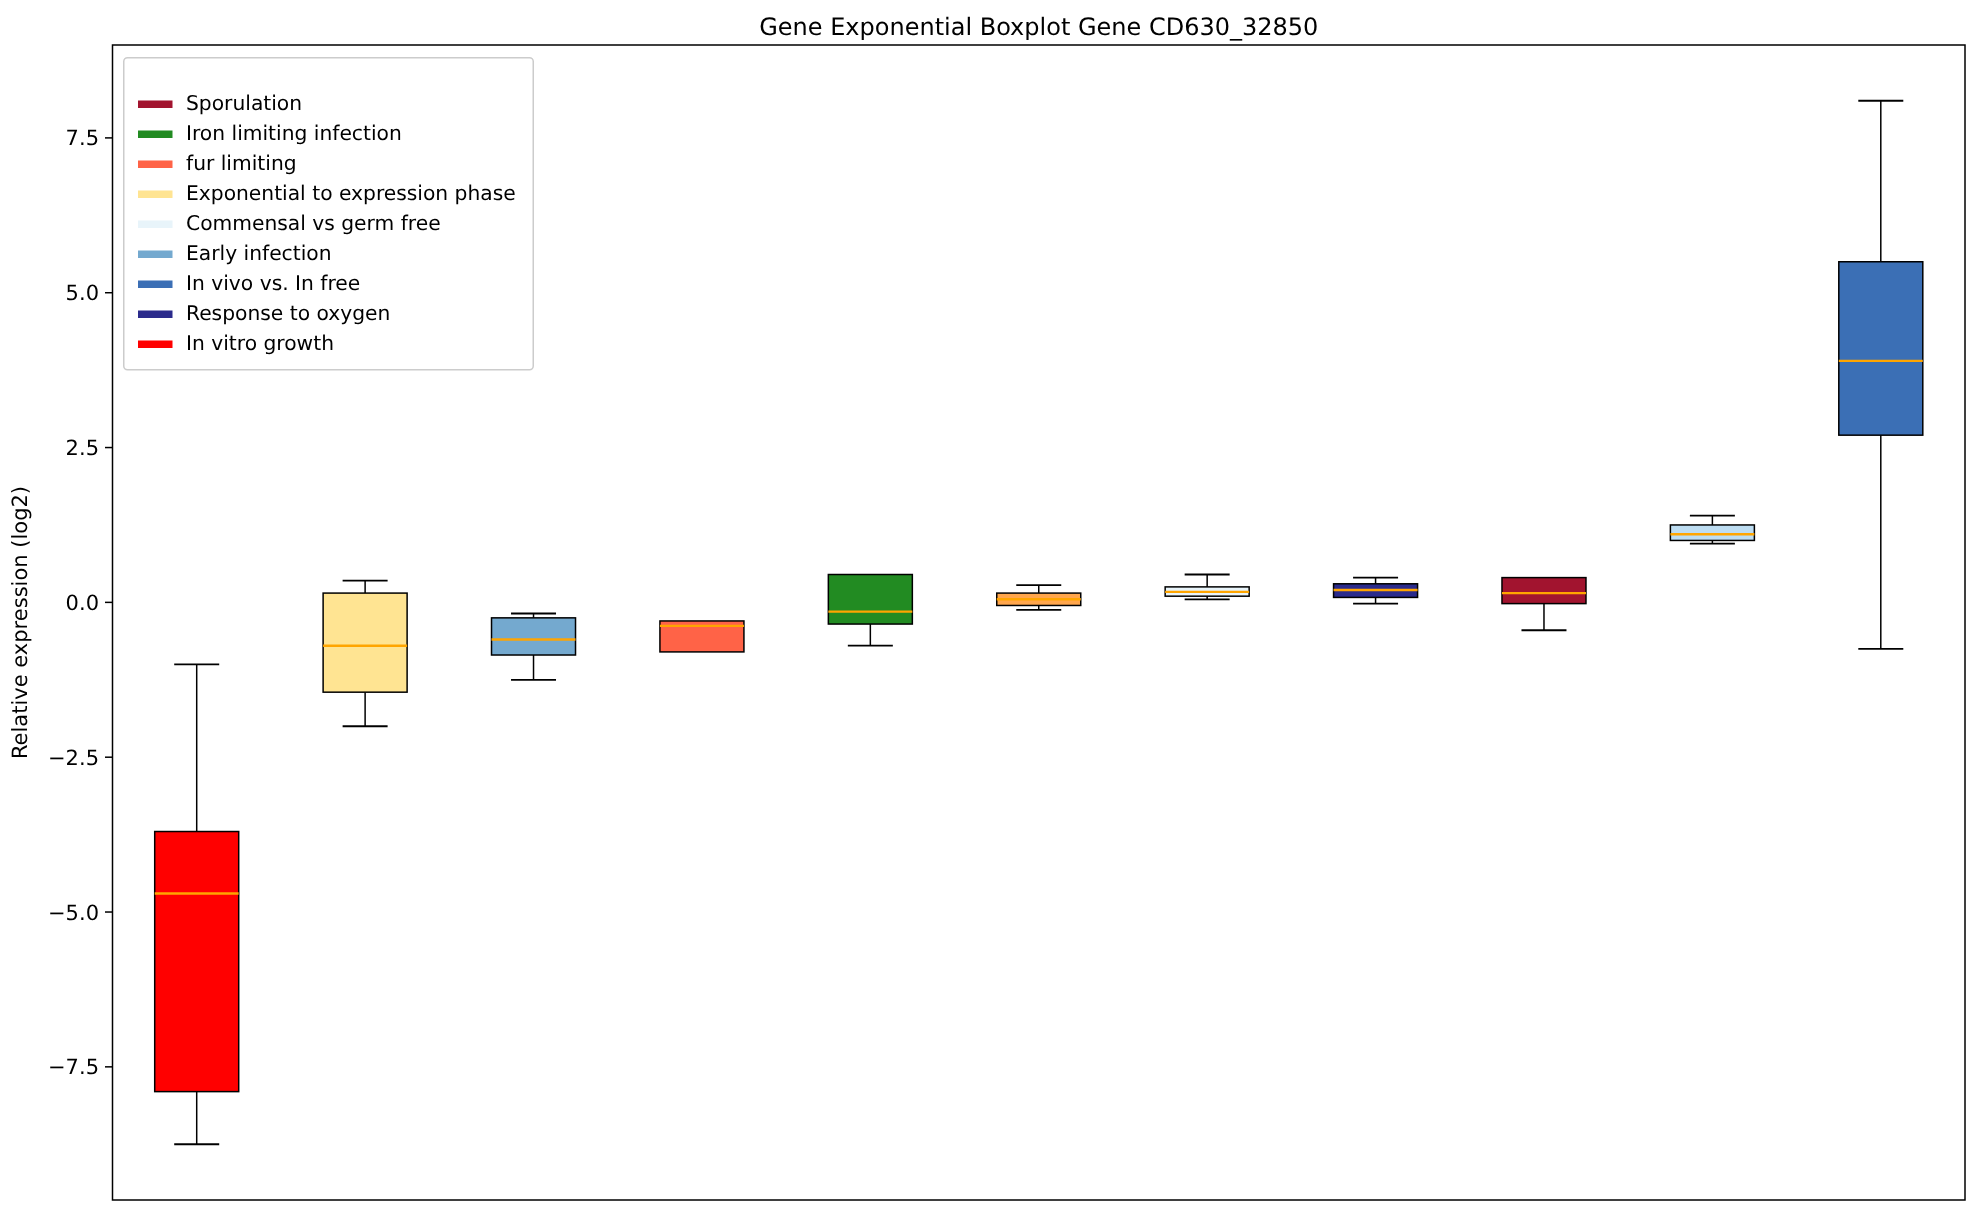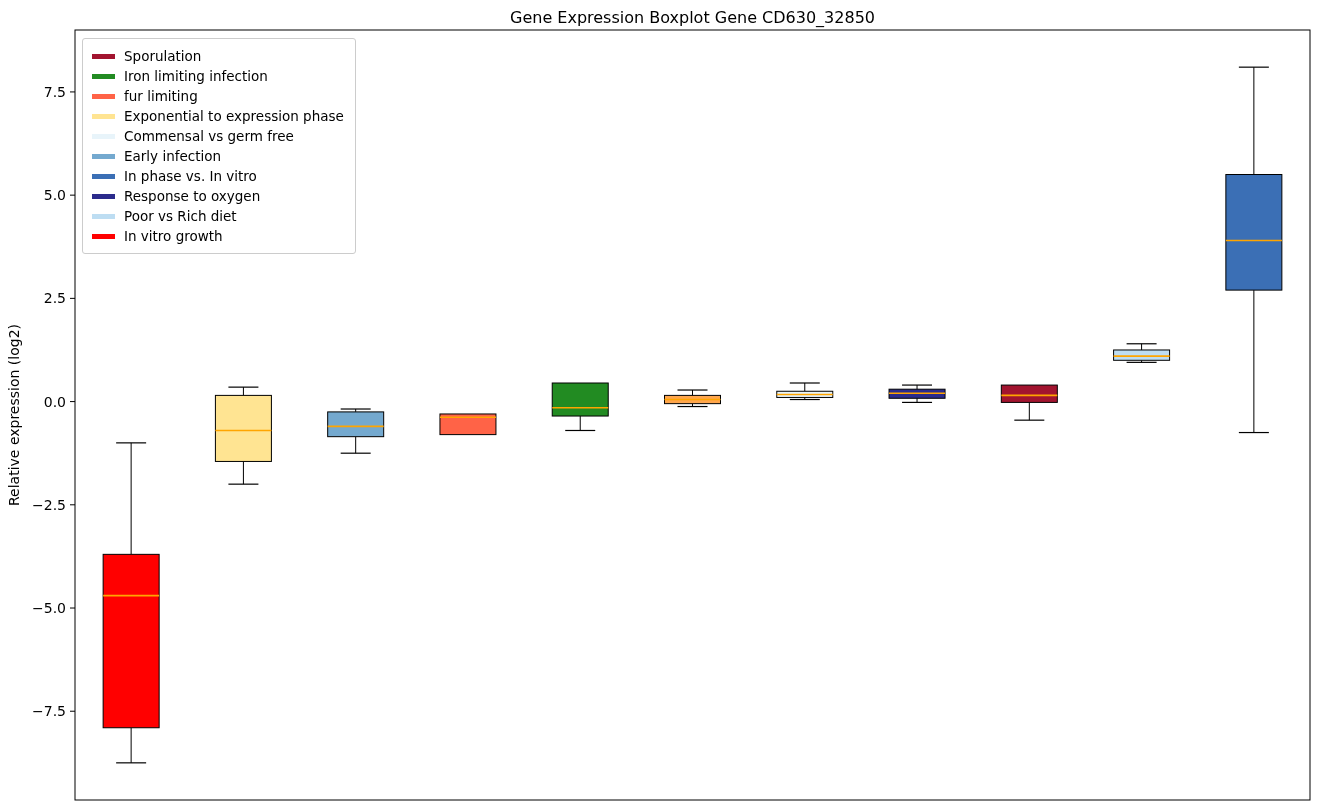--- a/index.html
+++ b/index.html
@@ -6,30 +6,30 @@
   .figure{position:relative;width:1322px;height:812px;background:#ffffff;
           font-family:"DejaVu Sans","Liberation Sans",sans-serif;overflow:hidden;}
   .chart-title{position:absolute;left:75px;top:8px;width:1235px;text-align:center;
                font-size:16px;color:#000;}
   .y-label{position:absolute;left:14px;top:415px;
            transform:translate(-50%,-50%) rotate(-90deg);
            white-space:nowrap;font-size:14px;color:#000;}
   svg.plot{position:absolute;left:0;top:0;}
   svg text{font-family:"DejaVu Sans","Liberation Sans",sans-serif;font-size:14px;fill:#000;}
   .legend{position:absolute;left:82px;top:38px;background:rgba(255,255,255,0.85);
-          border:1px solid #cccccc;border-radius:3px;padding:7px 11px 7px 9px;}
+          border:1px solid #cccccc;border-radius:3px;padding:20px 11px 7px 9px;}
   .legend-item{display:flex;align-items:center;height:20px;}
   .legend-swatch{width:23px;height:5px;margin-right:9px;flex:0 0 auto;}
   .legend-label{font-size:13.5px;color:#000;white-space:nowrap;}
 </style>
 </head>
 <body>
 
 <div class="figure">
-  <div class="chart-title">Gene Expression Boxplot Gene CD630_32850</div>
+  <div class="chart-title">Gene Exponential Boxplot Gene CD630_32850</div>
   <div class="y-label">Relative expression (log2)</div>
   <svg class="plot" id="plot" width="1322" height="812">
       <rect x="75" y="30" width="1235" height="770" fill="none" stroke="#000000" stroke-width="1"></rect>
       <line x1="70" y1="91.93029490616624" x2="75" y2="91.93029490616624" stroke="#000" stroke-width="1"></line>
       <text x="66" y="96.93029490616624" text-anchor="end">7.5</text>
       <line x1="70" y1="195.14745308310992" x2="75" y2="195.14745308310992" stroke="#000" stroke-width="1"></line>
       <text x="66" y="200.14745308310992" text-anchor="end">5.0</text>
       <line x1="70" y1="298.3646112600536" x2="75" y2="298.3646112600536" stroke="#000" stroke-width="1"></line>
       <text x="66" y="303.3646112600536" text-anchor="end">2.5</text>
       <line x1="70" y1="401.5817694369974" x2="75" y2="401.5817694369974" stroke="#000" stroke-width="1"></line>
@@ -141,28 +141,24 @@
       <div class="legend-item">
         <span class="legend-swatch" style="background: rgb(232, 244, 250);"></span>
         <span class="legend-label">Commensal vs germ free</span>
       </div>
       <div class="legend-item">
         <span class="legend-swatch" style="background: rgb(116, 169, 207);"></span>
         <span class="legend-label">Early infection</span>
       </div>
       <div class="legend-item">
         <span class="legend-swatch" style="background: rgb(59, 111, 181);"></span>
-        <span class="legend-label">In phase vs. In vitro</span>
+        <span class="legend-label">In vivo vs. In free</span>
       </div>
       <div class="legend-item">
         <span class="legend-swatch" style="background: rgb(43, 43, 140);"></span>
         <span class="legend-label">Response to oxygen</span>
-      </div>
-      <div class="legend-item">
-        <span class="legend-swatch" style="background: rgb(189, 221, 242);"></span>
-        <span class="legend-label">Poor vs Rich diet</span>
       </div>
       <div class="legend-item">
         <span class="legend-swatch" style="background: rgb(255, 0, 0);"></span>
         <span class="legend-label">In vitro growth</span>
       </div>
     </div>
 </div>
 
 </body></html>

